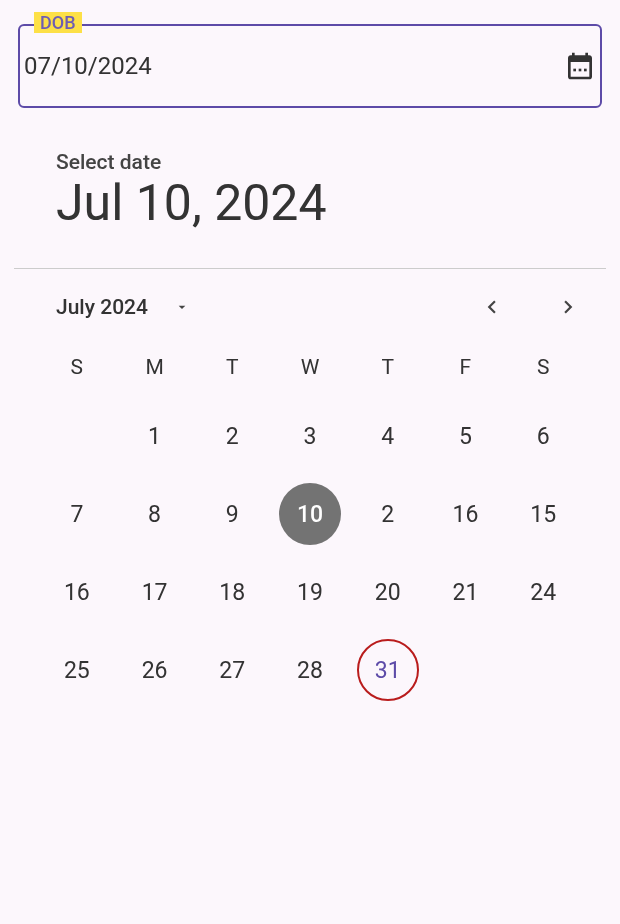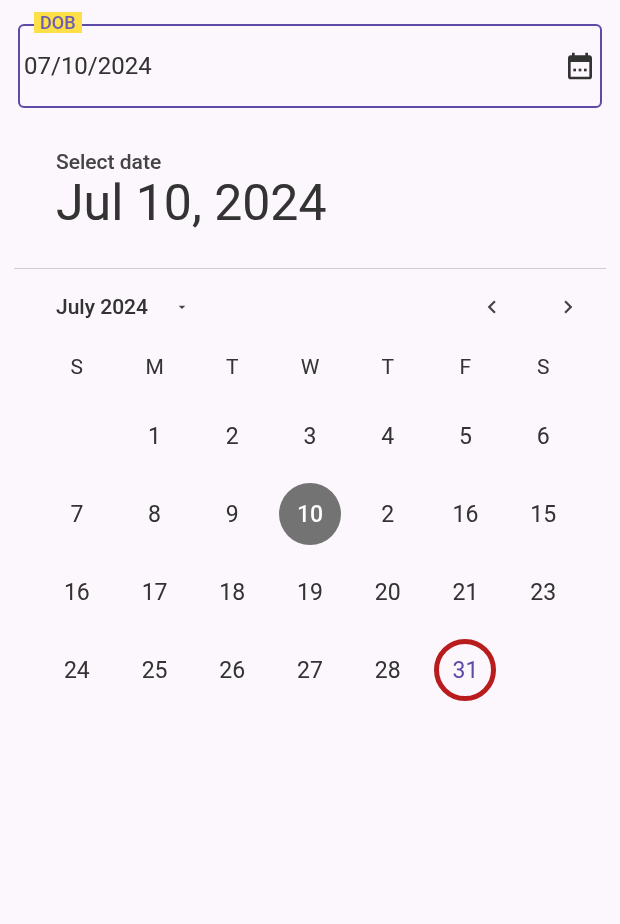--- a/index.html
+++ b/index.html
@@ -142,21 +142,21 @@
       color: #333;
       border-radius: 50%;
       cursor: pointer;
     }
     .day.selected {
       background: #737373;
       color: #fff;
       font-weight: 500;
     }
     .day.today {
-      border: 5px solid #b91c1c;
+      border: 2px solid #b91c1c;
       color: #5d4ba8;
     }
     .day.empty {
       cursor: default;
     }
   </style>
 </head>
 <body>
 
 <div class="input-container">
@@ -267,23 +267,20 @@
         <div class="day-cell">
           <div class="day">19</div>
         </div>
         <div class="day-cell">
           <div class="day">20</div>
         </div>
         <div class="day-cell">
           <div class="day">21</div>
         </div>
         <div class="day-cell">
-          <div class="day">23</div>
-        </div>
-        <div class="day-cell">
           <div class="day">24</div>
         </div>
         <div class="day-cell">
           <div class="day">25</div>
         </div>
         <div class="day-cell">
           <div class="day">26</div>
         </div>
         <div class="day-cell">
           <div class="day">27</div>

